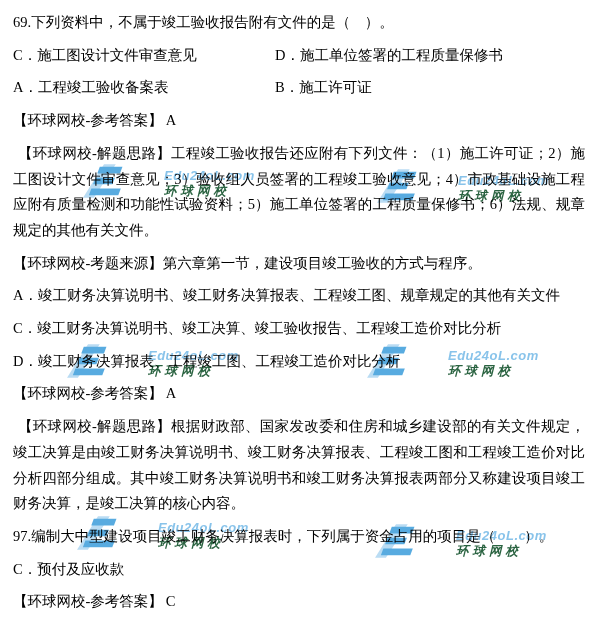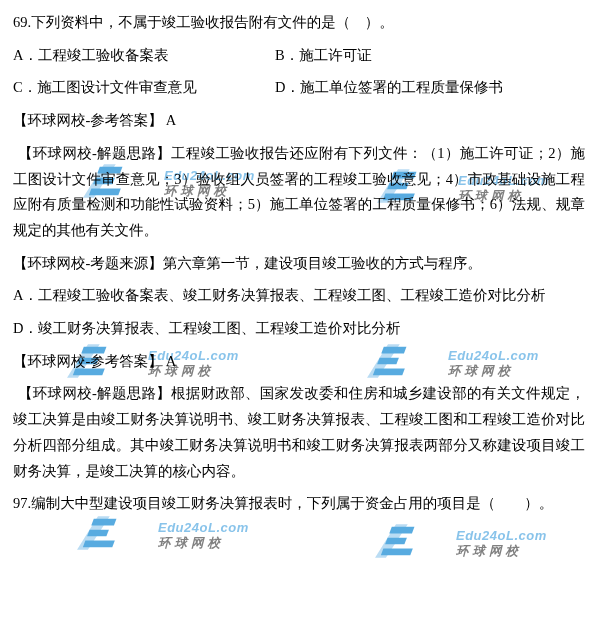--- a/index.html
+++ b/index.html
@@ -21,21 +21,21 @@
     gap:35px;
   }
   .wm-logo{width:42px;height:34px;flex:0 0 auto;}
   .wm-text{margin-left:4px;margin-top:3px;font-family:"Liberation Sans","DejaVu Sans",sans-serif;}
   .wm-en{
     font-style:italic;font-weight:bold;font-size:13px;line-height:14px;
     color:#7cbde8;letter-spacing:.5px;white-space:nowrap;
   }
   .wm-cn{
     font-style:italic;font-weight:bold;font-size:12.5px;line-height:14px;
-    color:#737373;letter-spacing:4px;margin-top:1px;white-space:nowrap;
+    color:#14532d;letter-spacing:4px;margin-top:1px;white-space:nowrap;
   }
   
   .doc{
     position:absolute;left:6px;top:3px;right:8px;z-index:2;
     font-size:14.5px;line-height:25.7px;color:#000000;
   }
   .doc p{margin:7px;padding:0;}
   .stem{white-space:nowrap;}
   .row{position:relative;padding-left:12px;white-space:nowrap;}
   .col2{position:absolute;left:262px;top:0;}
@@ -118,38 +118,41 @@
     <div class="wm-en">Edu24oL.com</div>
     <div class="wm-cn">环球网校</div>
   </div>
 </div>
 
 <div class="doc">
 
   <section>
     <p class="stem">69.下列资料中，不属于竣工验收报告附有文件的是（　）。</p>
     <p class="row">
+      <span>C．施工图设计文件审查意见</span>
+      <span class="col2">D．施工单位签署的工程质量保修书</span>
+    </p>
+    <p class="row">
       <span>A．工程竣工验收备案表</span>
       <span class="col2">B．施工许可证</span>
-    </p>
-    <p class="row">
-      <span>C．施工图设计文件审查意见</span>
-      <span class="col2">D．施工单位签署的工程质量保修书</span>
     </p>
     <p class="tag"><span>【环球网校-参考答案】</span><span class="ans-val">A</span></p>
     <p class="para"><span>【环球网校-解题思路】</span><span>工程竣工验收报告还应附有下列文件：（1）施工许可证；2）施工图设计文件审查意见；3）验收组人员签署的工程竣工验收意见；4）市政基础设施工程应附有质量检测和功能性试验资料；5）施工单位签署的工程质量保修书；6）法规、规章规定的其他有关文件。</span></p>
     <p class="tag"><span>【环球网校-考题来源】</span><span>第六章第一节，建设项目竣工验收的方式与程序。</span></p>
   </section>
 
   <section>
-    <p class="opt-line">A．工程竣工验收备案表、竣工财务决算报表、工程竣工图、工程竣工造价对比分析</p>
+    <p class="opt-line">A．竣工财务决算说明书、竣工财务决算报表、工程竣工图、规章规定的其他有关文件</p>
+    <p class="opt-line">C．竣工财务决算说明书、竣工决算、竣工验收报告、工程竣工造价对比分析</p>
     <p class="opt-line">D．竣工财务决算报表、工程竣工图、工程竣工造价对比分析</p>
     <p class="tag"><span>【环球网校-参考答案】</span><span class="ans-val">A</span></p>
     <p class="para"><span>【环球网校-解题思路】</span><span>根据财政部、国家发改委和住房和城乡建设部的有关文件规定，竣工决算是由竣工财务决算说明书、竣工财务决算报表、工程竣工图和工程竣工造价对比分析四部分组成。其中竣工财务决算说明书和竣工财务决算报表两部分又称建设项目竣工财务决算，是竣工决算的核心内容。</span></p>
   </section>
 
   <section>
     <p class="stem">97.编制大中型建设项目竣工财务决算报表时，下列属于资金占用的项目是（　　）。</p>
     <p class="row">
+      <span>C．预付及应收款</span>
     </p>
+    <p class="tag"><span>【环球网校-参考答案】</span><span class="ans-val">C</span></p>
   </section>
 
 </div>
 
 </body></html>

